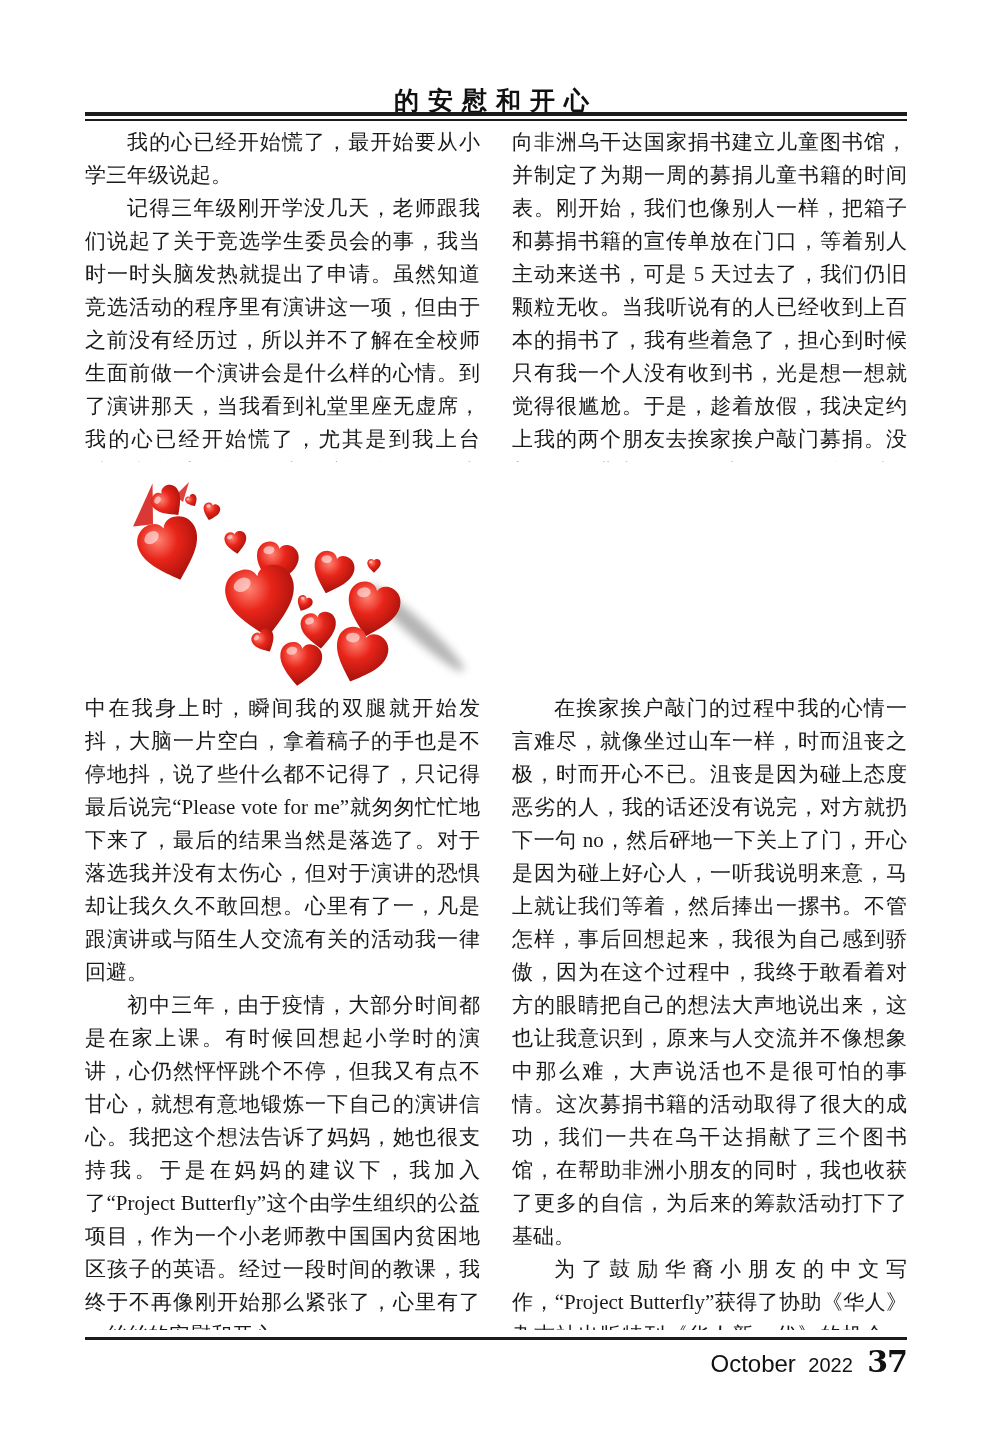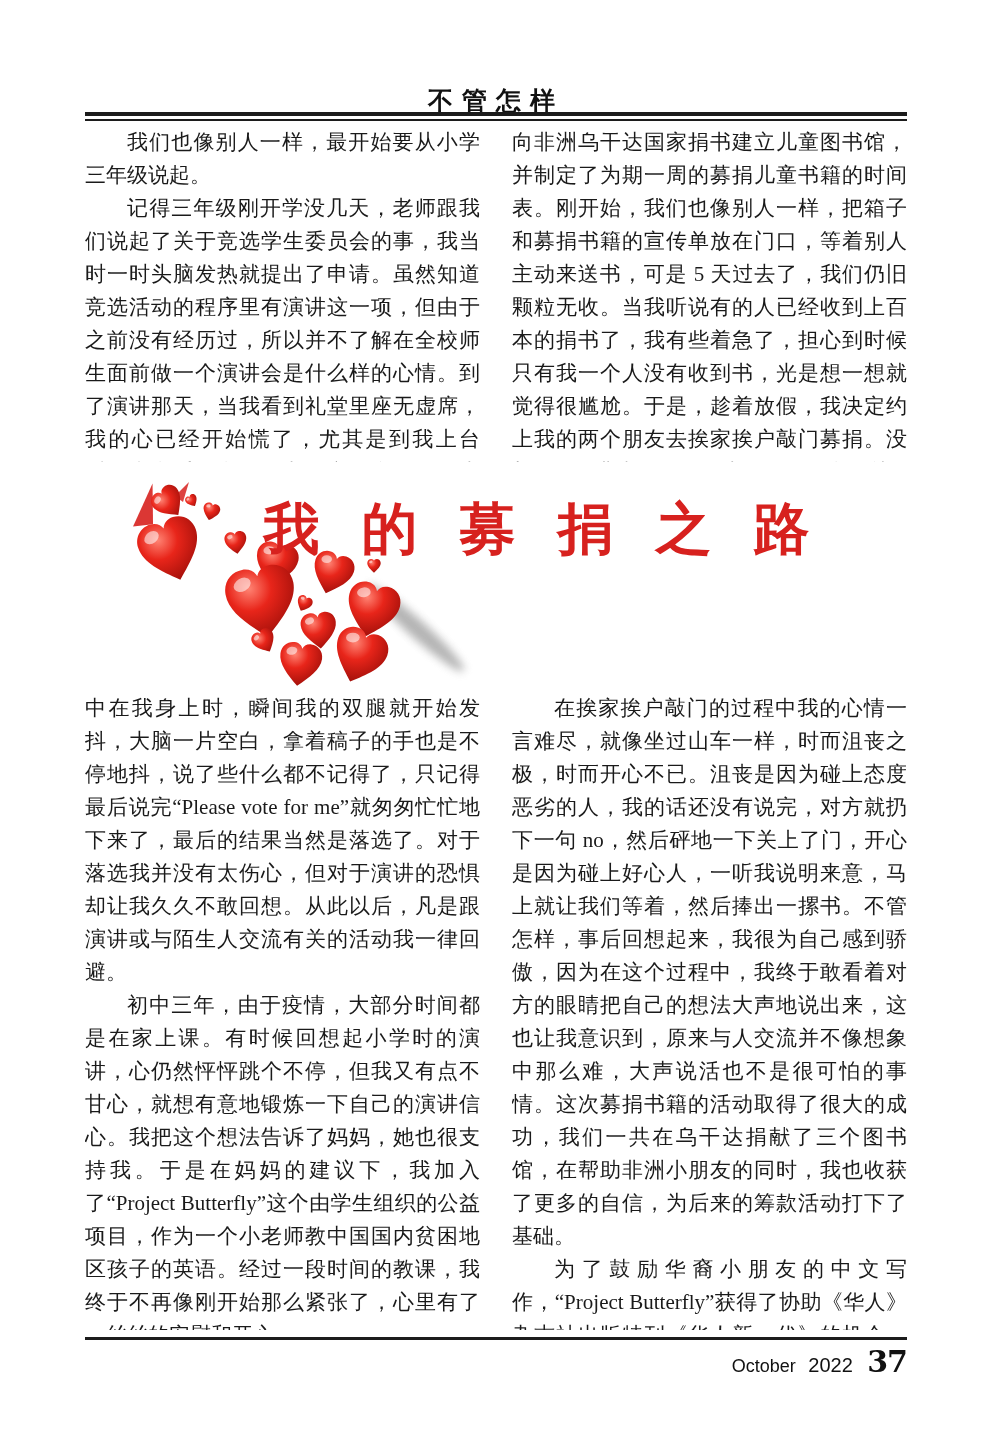--- a/index.html
+++ b/index.html
@@ -103,43 +103,43 @@
     left: 0; right: 0;
     border-top: 3.5px solid #1c1c1c;
   }
   .footer-text {
     position: absolute;
     top: 1344px;
     right: 0;
     text-align: right;
     font-family: "Liberation Sans", "DejaVu Sans", sans-serif;
   }
-  .footer-month { font-size: 18px; color: #111; }
+  .footer-month { font-size: 24px; color: #111; }
   .footer-year { font-size: 20px; color: #111; margin-left: 8px; }
   .footer-page {
     font-size: 30px;
     font-weight: bold;
     font-family: "DejaVu Serif", "Liberation Serif", serif;
     color: #111;
     margin-left: 10px;
     letter-spacing: -1px;
   }
 </style>
 </head>
 <body>
 
 <div class="page">
   <div class="content">
 
-    <div class="header-title">不管怎样</div>
+    <div class="header-title">的安慰和开心</div>
     <div class="header-rule"></div>
 
     <div class="cols cols-top">
       <div class="col">
-        <p class="indent">我们也像别人一样，最开始要从小学三年级说起。</p>
+        <p class="indent">我的心已经开始慌了，最开始要从小学三年级说起。</p>
         <p class="indent">记得三年级刚开学没几天，老师跟我们说起了关于竞选学生委员会的事，我当时一时头脑发热就提出了申请。虽然知道竞选活动的程序里有演讲这一项，但由于之前没有经历过，所以并不了解在全校师生面前做一个演讲会是什么样的心情。到了演讲那天，当我看到礼堂里座无虚席，我的心已经开始慌了，尤其是到我上台后，当我看到所有的老师和同学们的目光都集</p>
       </div>
       <div class="col">
         <p>向非洲乌干达国家捐书建立儿童图书馆，并制定了为期一周的募捐儿童书籍的时间表。刚开始，我们也像别人一样，把箱子和募捐书籍的宣传单放在门口，等着别人主动来送书，可是 5 天过去了，我们仍旧颗粒无收。当我听说有的人已经收到上百本的捐书了，我有些着急了，担心到时候只有我一个人没有收到书，光是想一想就觉得很尴尬。于是，趁着放假，我决定约上我的两个朋友去挨家挨户敲门募捐。没想到效果非常好，只有半个下午，我们就</p>
       </div>
     </div>
 
     <div class="feature">
       <svg class="hearts-svg" width="352" height="214" viewBox="0 0 352 214" xmlns="http://www.w3.org/2000/svg">
         <defs>
@@ -173,27 +173,26 @@
         <use href="#heart" transform="translate(98,82) scale(0.82) rotate(-10 50 50)"></use>
         <use href="#heart" transform="translate(172,115) scale(0.18) rotate(25 50 50)"></use>
         <use href="#heart" transform="translate(218,100) scale(0.62) rotate(14 50 50)"></use>
         <use href="#heart" transform="translate(128,148) scale(0.27) rotate(-28 50 50)"></use>
         <use href="#heart" transform="translate(175,130) scale(0.42) rotate(-6 50 50)"></use>
         <use href="#heart" transform="translate(152,160) scale(0.5) rotate(8 50 50)"></use>
         <use href="#heart" transform="translate(205,146) scale(0.62) rotate(20 50 50)"></use>
         <use href="#heart" transform="translate(62,14) scale(0.14) rotate(-30 50 50)"></use>
       </svg>
       <div class="feature-text">
-        <div class="feature-title">我 的 募 捐 之 路</div>
       </div>
     </div>
 
     <div class="cols cols-bottom">
       <div class="col">
-        <p>中在我身上时，瞬间我的双腿就开始发抖，大脑一片空白，拿着稿子的手也是不停地抖，说了些什么都不记得了，只记得最后说完“Please vote for me”就匆匆忙忙地下来了，最后的结果当然是落选了。对于落选我并没有太伤心，但对于演讲的恐惧却让我久久不敢回想。从此以后，凡是跟演讲或与陌生人交流有关的活动我一律回避。</p>
+        <p>中在我身上时，瞬间我的双腿就开始发抖，大脑一片空白，拿着稿子的手也是不停地抖，说了些什么都不记得了，只记得最后说完“Please vote for me”就匆匆忙忙地下来了，最后的结果当然是落选了。对于落选我并没有太伤心，但对于演讲的恐惧却让我久久不敢回想。心里有了一，凡是跟演讲或与陌生人交流有关的活动我一律回避。</p>
         <p class="indent"><span>初中三年，由于疫情，大部分时间都是在家上课。有时候回想起小学时的演讲，心仍然怦怦跳个不停，但我又有点不甘心，就想有意地锻炼一下自己的演讲信心。我把这个想法告诉了妈妈，她也很支持我。于是在妈妈的建议下，我加入了“Project Butterfly”这个由学生组织的公益项目，作为一个小老师教中国国内贫困地区孩子的英语。经过一段时间的教课，我终于不再像刚开始那么紧张了，心里有了一</span><span class="underline">丝丝</span><span>的安慰和开心。</span></p>
 
       </div>
       <div class="col">
         <p class="indent">在挨家挨户敲门的过程中我的心情一言难尽，就像坐过山车一样，时而沮丧之极，时而开心不已。沮丧是因为碰上态度恶劣的人，我的话还没有说完，对方就扔下一句 no，然后砰地一下关上了门，开心是因为碰上好心人，一听我说明来意，马上就让我们等着，然后捧出一摞书。不管怎样，事后回想起来，我很为自己感到骄傲，因为在这个过程中，我终于敢看着对方的眼睛把自己的想法大声地说出来，这也让我意识到，原来与人交流并不像想象中那么难，大声说活也不是很可怕的事情。这次募捐书籍的活动取得了很大的成功，我们一共在乌干达捐献了三个图书馆，在帮助非洲小朋友的同时，我也收获了更多的自信，为后来的筹款活动打下了基础。</p>
         <p class="indent">为了鼓励华裔小朋友的中文写作，“Project Butterfly”获得了协助《华人》杂志社出版特刊《华人新一代》的机会。采写稿子的同时，我们也需要自筹一部分</p>
       </div>
     </div>
 
     <div class="footer-rule"></div>

